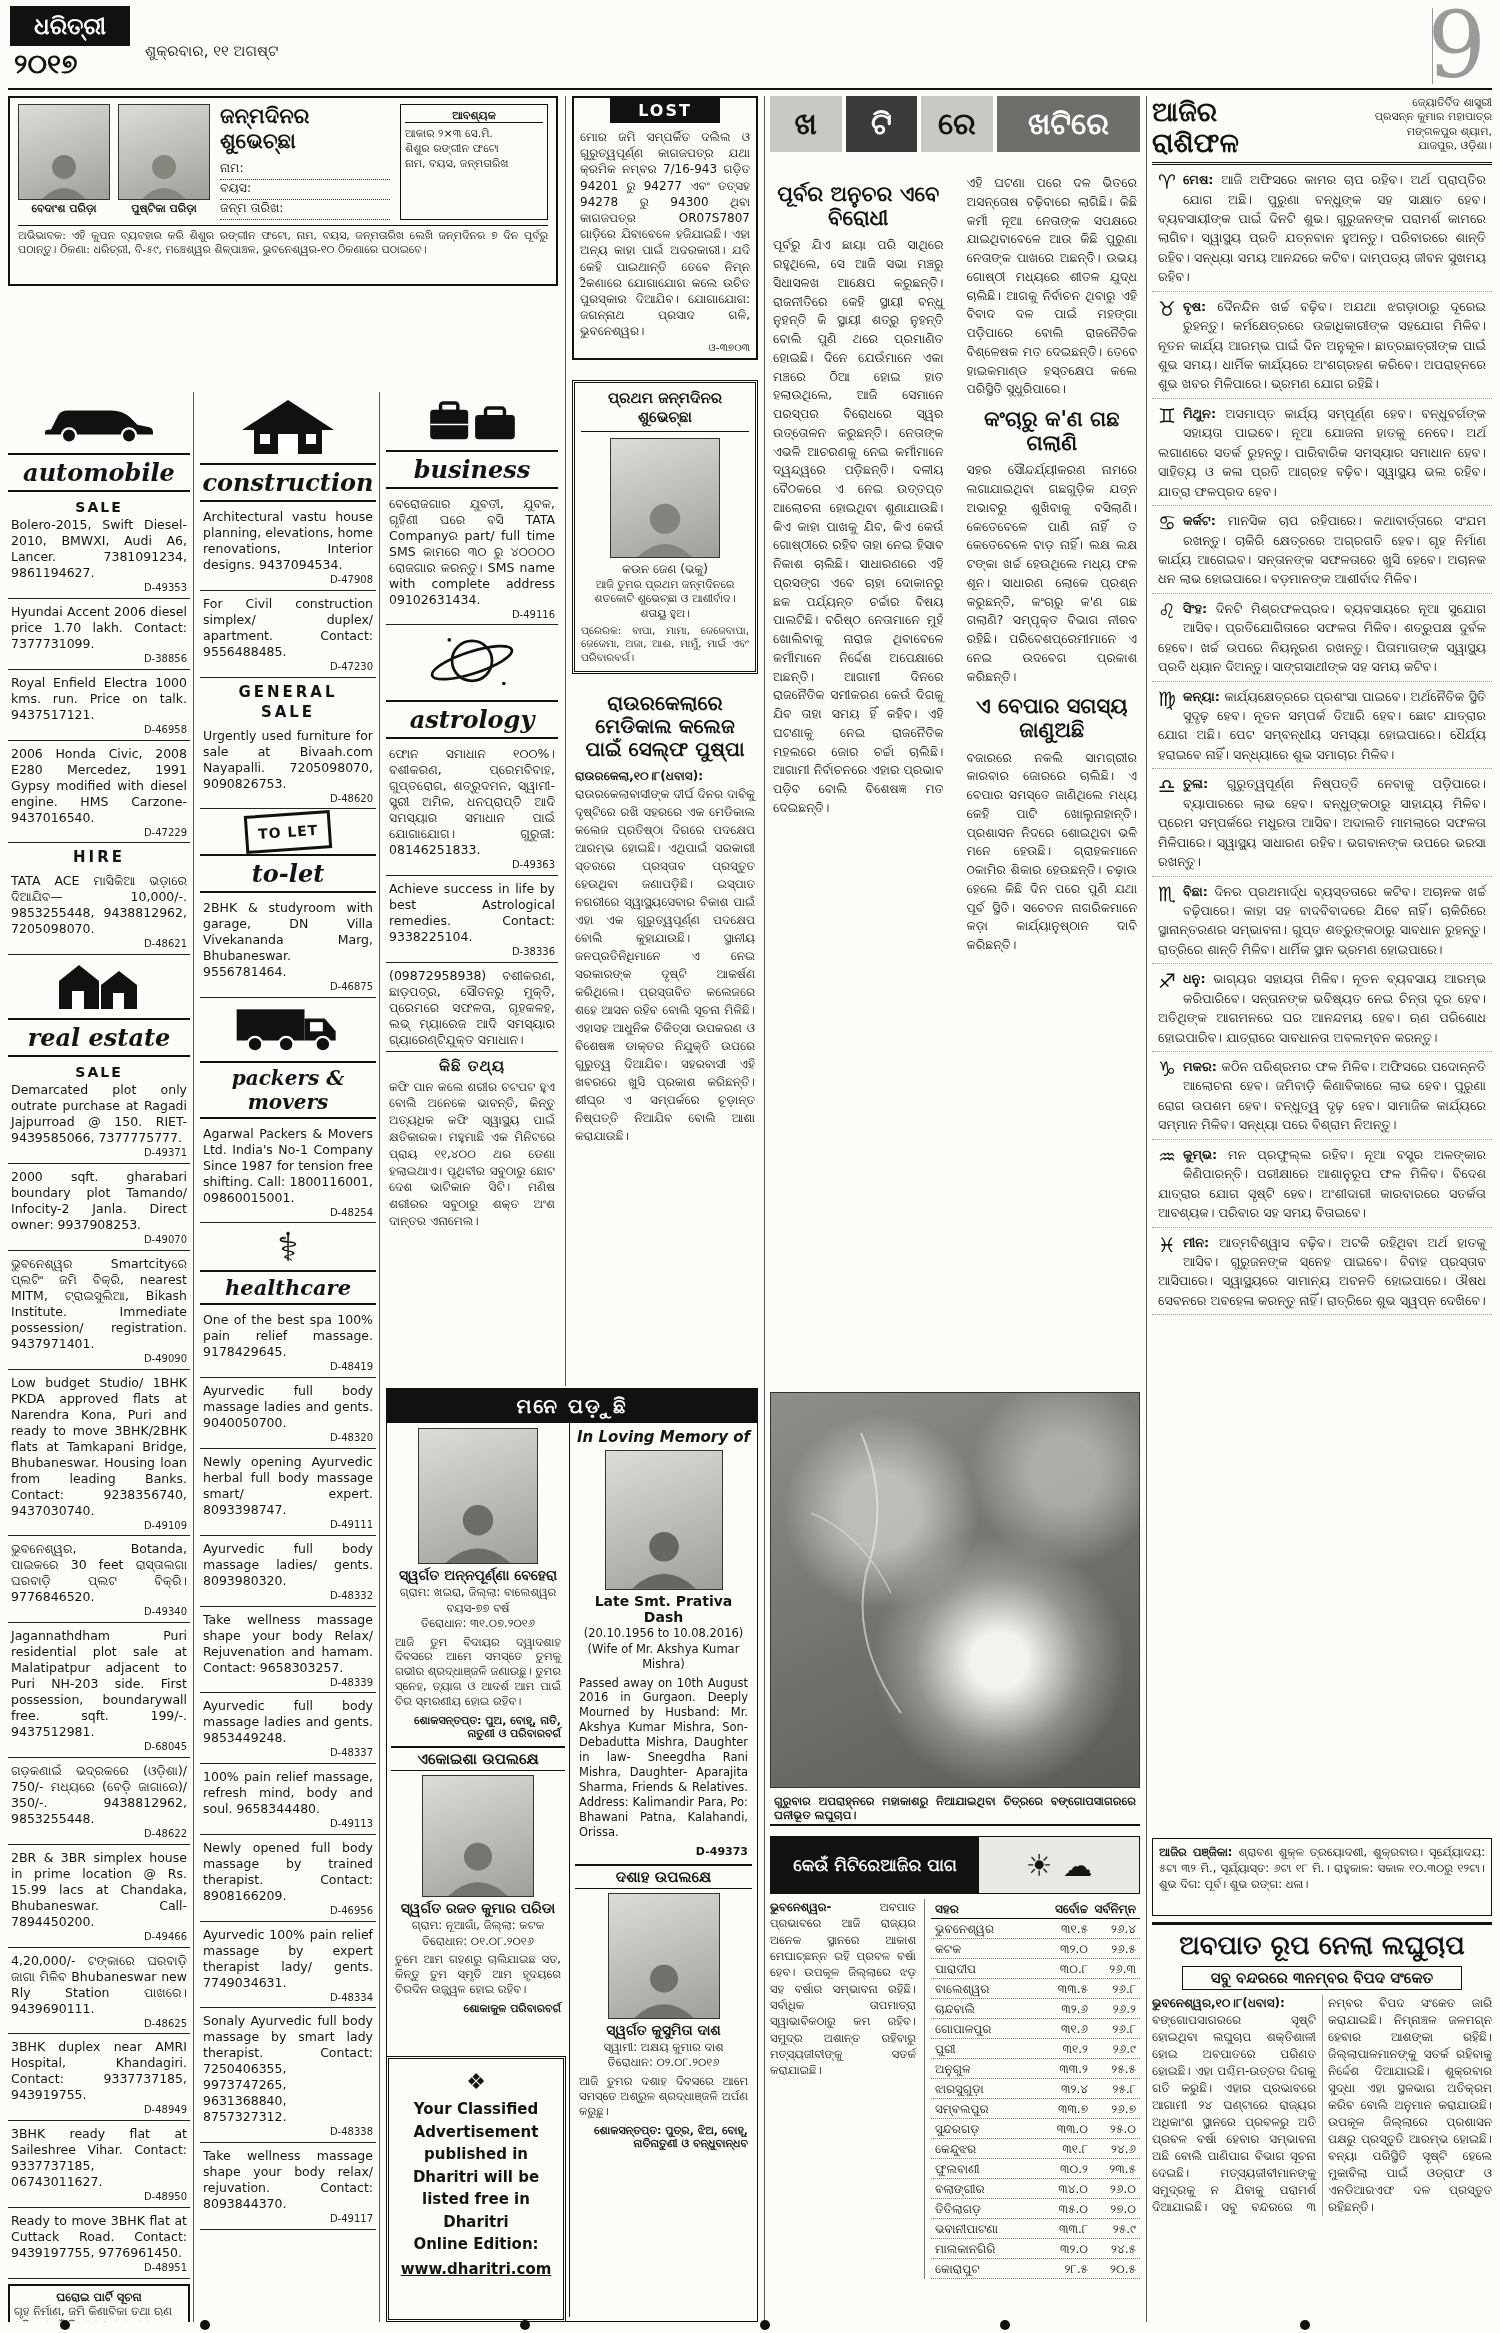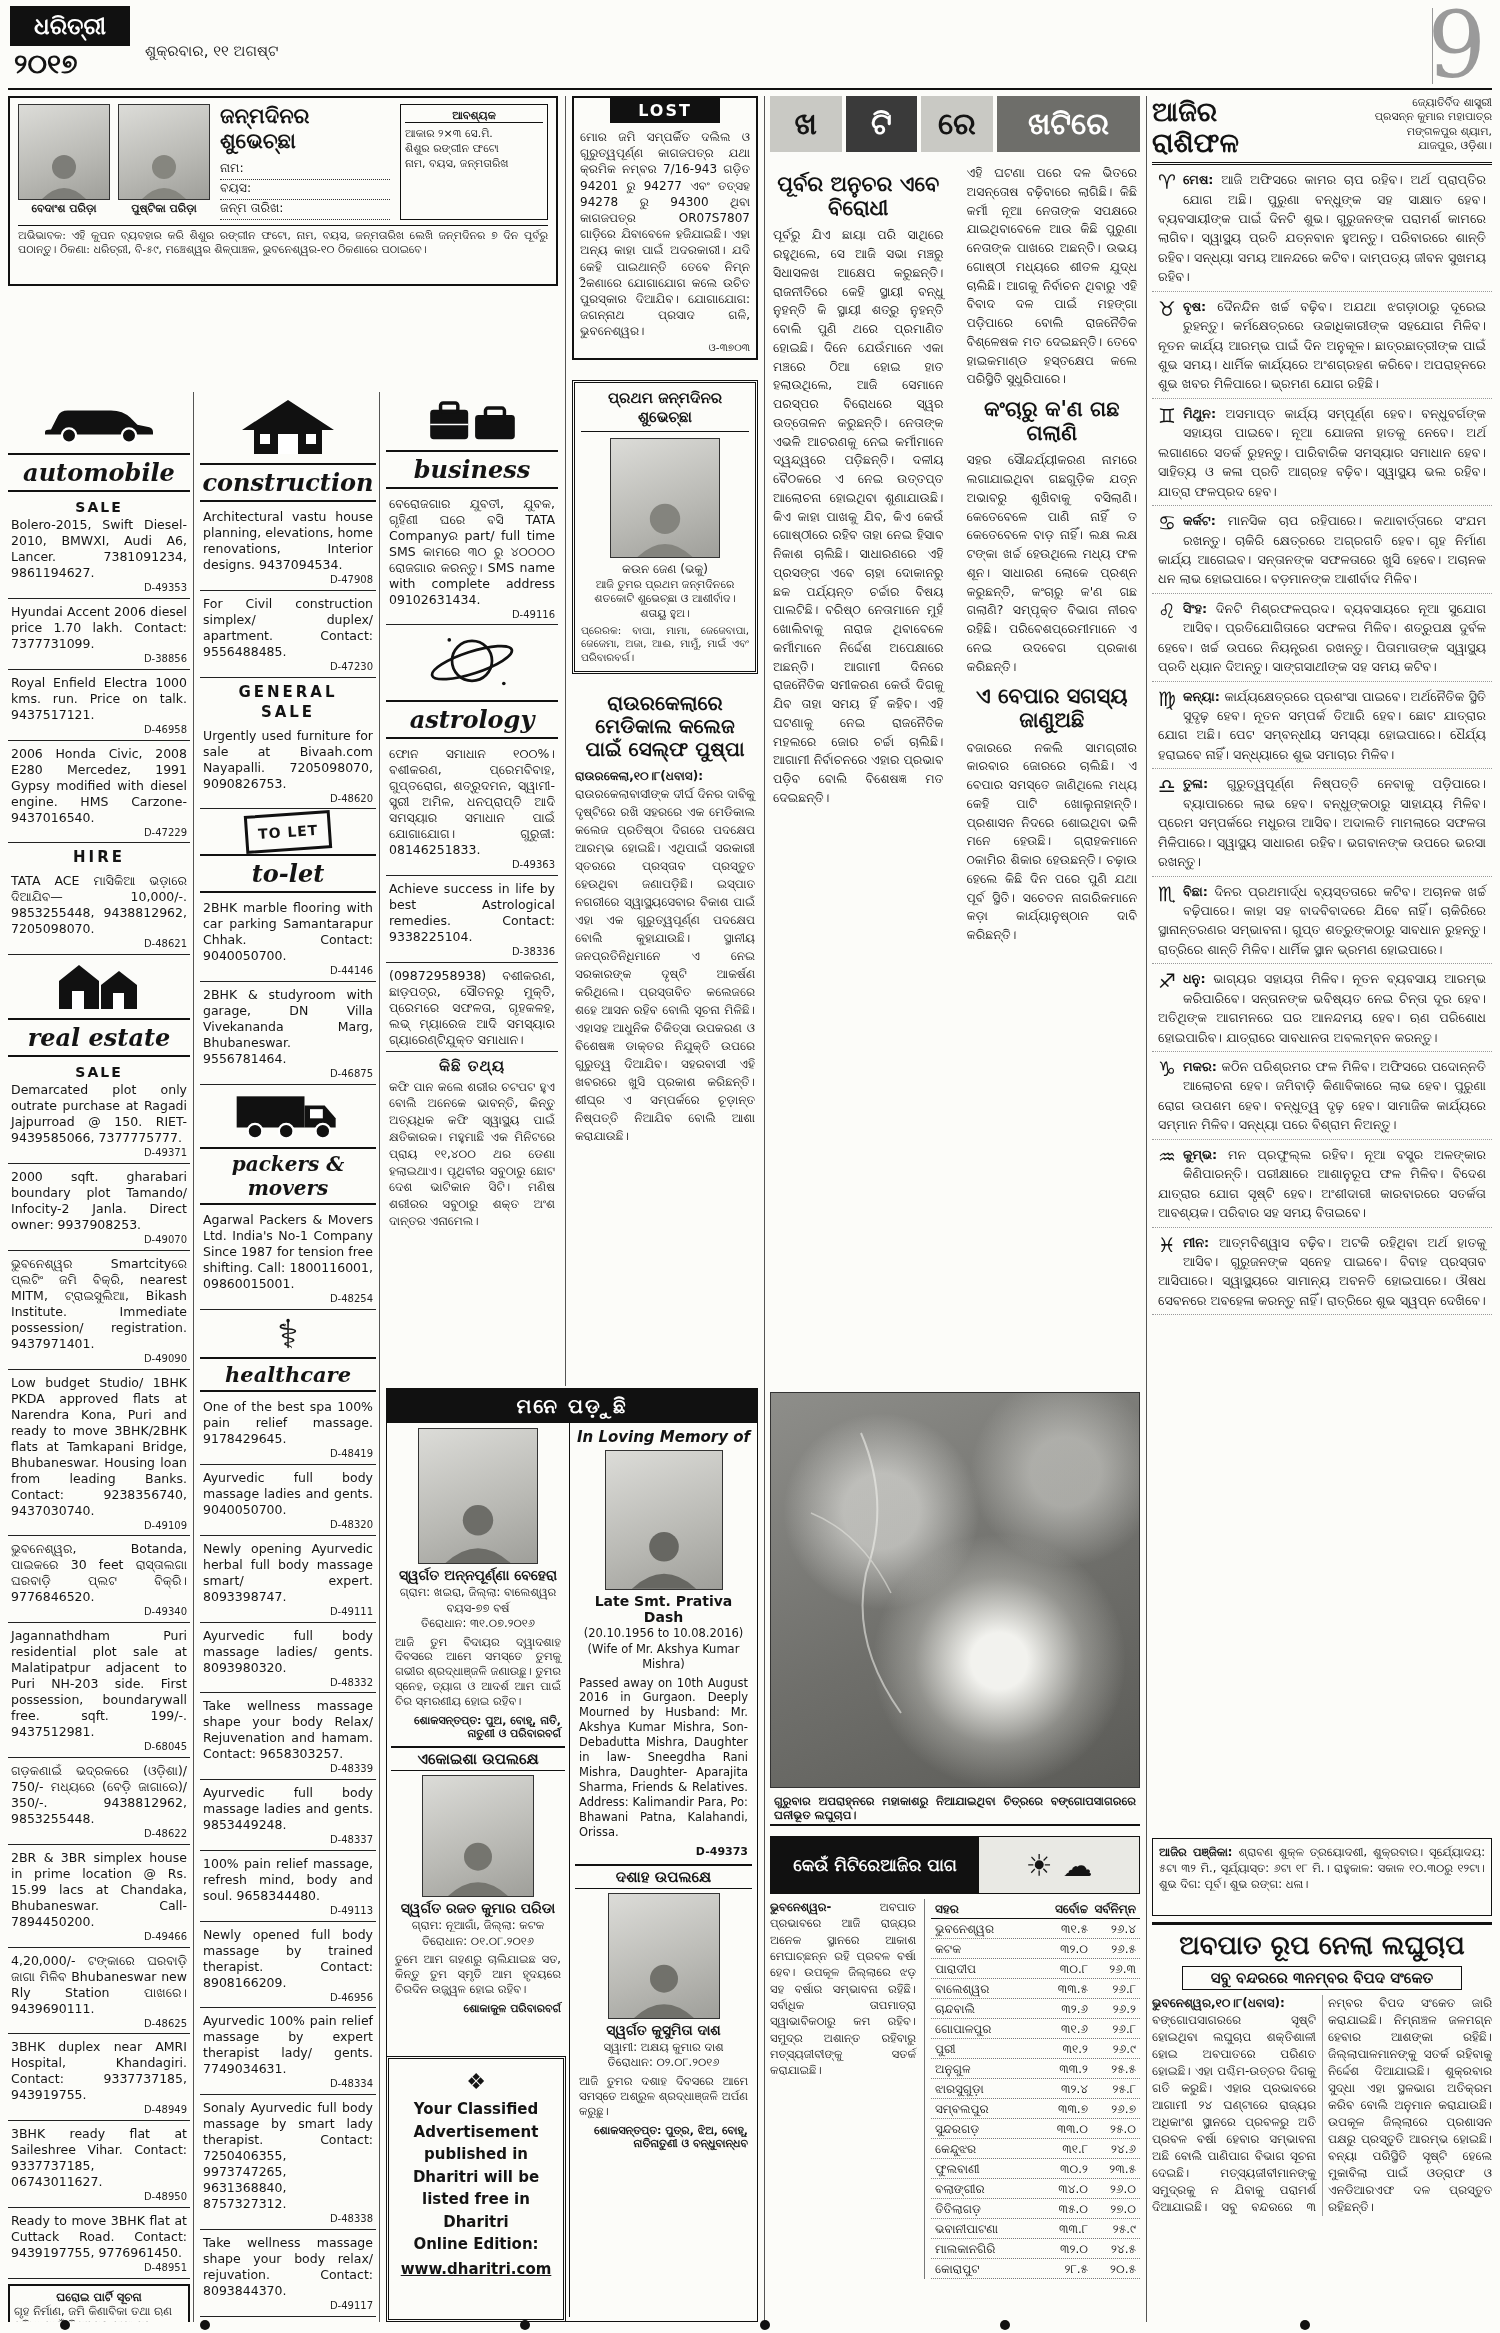--- a/index.html
+++ b/index.html
@@ -179,21 +179,20 @@
     <div>
 
     <div class="ad"><span>Urgently used furniture for sale at Bivaah.com Nayapalli. 7205098070, 9090826753.</span><span class="id">D-48620</span></div>
       </div>
     <div class="icon-wrap">
       <div style="display:inline-block;border:3px solid #111;padding:8px 10px;font-weight:bold;font-size:14px;letter-spacing:1px;transform:rotate(-4deg)">TO LET</div>
     </div>
     <div class="script">to-let</div>
     <div>
 
-    <div class="ad"><span>2BHK marble flooring with car parking Samantarapur Chhak. Contact: 9040050700.</span><span class="id">D-44146</span></div>
         <div class="ad"><span>2BHK &amp; studyroom with garage, DN Villa Vivekananda Marg, Bhubaneswar. 9556781464.</span><span class="id">D-46875</span></div>
       </div>
     <div class="icon-wrap">
       <svg viewBox="0 0 120 56" width="110">
           <rect x="4" y="8" width="74" height="34" fill="#111"></rect>
           <path d="M78 18 L100 18 L112 32 L112 42 L78 42 Z" fill="#111"></path>
           <rect x="84" y="22" width="14" height="10" fill="#fff"></rect>
           <circle cx="24" cy="46" r="8" fill="#111" stroke="#fff" stroke-width="2.5"></circle>
           <circle cx="58" cy="46" r="8" fill="#111" stroke="#fff" stroke-width="2.5"></circle>
           <circle cx="98" cy="46" r="8" fill="#111" stroke="#fff" stroke-width="2.5"></circle>
@@ -282,21 +281,21 @@
     </div>
   </div>
 
   <div class="abs" style="left:770px;top:96px;width:370px;height:1290px;overflow:hidden">
     <div style="display:flex;gap:4px;align-items:stretch;height:56px">
       <div style="flex:1;background:#c9c9c4;display:flex;align-items:center;justify-content:center;font-size:30px;font-weight:bold">ଖ</div>
       <div style="flex:1;background:#3a3a3a;color:#fff;display:flex;align-items:center;justify-content:center;font-size:30px;font-weight:bold">ଟି</div>
       <div style="flex:1;background:#c9c9c4;display:flex;align-items:center;justify-content:center;font-size:30px;font-weight:bold">ରେ</div>
       <div style="flex:2;background:#6e6e6a;color:#fff;display:flex;align-items:center;justify-content:center;font-size:30px;font-weight:bold">ଖଟିରେ</div>
     </div>
-    <div style="display:flex;gap:17px;margin-top:12px">
+    <div style="display:flex;gap:17px;margin-top:22px">
       <div style="width:178px">
         <div class="kh-head">ପୂର୍ବର ଅନୁଚର ଏବେ ବିରୋଧୀ</div>
         <p class="kh-body">ପୂର୍ବରୁ ଯିଏ ଛାୟା ପରି ସାଥିରେ ରହୁଥିଲେ, ସେ ଆଜି ସଭା ମଞ୍ଚରୁ ସିଧାସଳଖ ଆକ୍ଷେପ କରୁଛନ୍ତି। ରାଜନୀତିରେ କେହି ସ୍ଥାୟୀ ବନ୍ଧୁ ନୁହନ୍ତି କି ସ୍ଥାୟୀ ଶତ୍ରୁ ନୁହନ୍ତି ବୋଲି ପୁଣି ଥରେ ପ୍ରମାଣିତ ହୋଇଛି। ଦିନେ ଯେଉଁମାନେ ଏକା ମଞ୍ଚରେ ଠିଆ ହୋଇ ହାତ ହଲାଉଥିଲେ, ଆଜି ସେମାନେ ପରସ୍ପର ବିରୋଧରେ ସ୍ୱର ଉତ୍ତୋଳନ କରୁଛନ୍ତି। ନେତାଙ୍କ ଏଭଳି ଆଚରଣକୁ ନେଇ କର୍ମୀମାନେ ଦ୍ୱନ୍ଦ୍ୱରେ ପଡ଼ିଛନ୍ତି। ଦଳୀୟ ବୈଠକରେ ଏ ନେଇ ଉତ୍ତପ୍ତ ଆଲୋଚନା ହୋଇଥିବା ଶୁଣାଯାଉଛି। କିଏ କାହା ପାଖକୁ ଯିବ, କିଏ କେଉଁ ଗୋଷ୍ଠୀରେ ରହିବ ତାହା ନେଇ ହିସାବ ନିକାଶ ଚାଲିଛି। ସାଧାରଣରେ ଏହି ପ୍ରସଙ୍ଗ ଏବେ ଚାହା ଦୋକାନରୁ ଛକ ପର୍ଯ୍ୟନ୍ତ ଚର୍ଚ୍ଚାର ବିଷୟ ପାଲଟିଛି। ବରିଷ୍ଠ ନେତାମାନେ ମୁହଁ ଖୋଲିବାକୁ ନାରାଜ ଥିବାବେଳେ କର୍ମୀମାନେ ନିର୍ଦ୍ଦେଶ ଅପେକ୍ଷାରେ ଅଛନ୍ତି। ଆଗାମୀ ଦିନରେ ରାଜନୈତିକ ସମୀକରଣ କେଉଁ ଦିଗକୁ ଯିବ ତାହା ସମୟ ହିଁ କହିବ। ଏହି ଘଟଣାକୁ ନେଇ ରାଜନୈତିକ ମହଲରେ ଜୋର ଚର୍ଚ୍ଚା ଚାଲିଛି। ଆଗାମୀ ନିର୍ବାଚନରେ ଏହାର ପ୍ରଭାବ ପଡ଼ିବ ବୋଲି ବିଶେଷଜ୍ଞ ମତ ଦେଇଛନ୍ତି।</p>
       </div>
       <div style="width:178px">
         <p class="kh-body">ଏହି ଘଟଣା ପରେ ଦଳ ଭିତରେ ଅସନ୍ତୋଷ ବଢ଼ିବାରେ ଲାଗିଛି। କିଛି କର୍ମୀ ନୂଆ ନେତାଙ୍କ ସପକ୍ଷରେ ଯାଇଥିବାବେଳେ ଆଉ କିଛି ପୁରୁଣା ନେତାଙ୍କ ପାଖରେ ଅଛନ୍ତି। ଉଭୟ ଗୋଷ୍ଠୀ ମଧ୍ୟରେ ଶୀତଳ ଯୁଦ୍ଧ ଚାଲିଛି। ଆଗକୁ ନିର୍ବାଚନ ଥିବାରୁ ଏହି ବିବାଦ ଦଳ ପାଇଁ ମହଙ୍ଗା ପଡ଼ିପାରେ ବୋଲି ରାଜନୈତିକ ବିଶ୍ଳେଷକ ମତ ଦେଇଛନ୍ତି। ତେବେ ହାଇକମାଣ୍ଡ ହସ୍ତକ୍ଷେପ କଲେ ପରିସ୍ଥିତି ସୁଧୁରିପାରେ।</p>
         <div class="kh-head">କଂଚାରୁ କ'ଣ ଗଛ ଗଲାଣି</div>
         <p class="kh-body">ସହର ସୌନ୍ଦର୍ଯ୍ୟୀକରଣ ନାମରେ ଲଗାଯାଇଥିବା ଗଛଗୁଡ଼ିକ ଯତ୍ନ ଅଭାବରୁ ଶୁଖିବାକୁ ବସିଲାଣି। କେତେବେଳେ ପାଣି ନାହିଁ ତ କେତେବେଳେ ବାଡ଼ ନାହିଁ। ଲକ୍ଷ ଲକ୍ଷ ଟଙ୍କା ଖର୍ଚ୍ଚ ହେଉଥିଲେ ମଧ୍ୟ ଫଳ ଶୂନ। ସାଧାରଣ ଲୋକେ ପ୍ରଶ୍ନ କରୁଛନ୍ତି, କଂଚାରୁ କ'ଣ ଗଛ ଗଲାଣି? ସମ୍ପୃକ୍ତ ବିଭାଗ ନୀରବ ରହିଛି। ପରିବେଶପ୍ରେମୀମାନେ ଏ ନେଇ ଉଦବେଗ ପ୍ରକାଶ କରିଛନ୍ତି।</p>
         <div class="kh-head">ଏ ବେପାର ସଗସ୍ୟ ଜାଣୁଅଛି</div>
         <p class="kh-body">ବଜାରରେ ନକଲି ସାମଗ୍ରୀର କାରବାର ଜୋରରେ ଚାଲିଛି। ଏ ବେପାର ସମସ୍ତେ ଜାଣିଥିଲେ ମଧ୍ୟ କେହି ପାଟି ଖୋଲୁନାହାନ୍ତି। ପ୍ରଶାସନ ନିଦରେ ଶୋଇଥିବା ଭଳି ମନେ ହେଉଛି। ଗ୍ରାହକମାନେ ଠକାମିର ଶିକାର ହେଉଛନ୍ତି। ଚଢ଼ାଉ ହେଲେ କିଛି ଦିନ ପରେ ପୁଣି ଯଥା ପୂର୍ବ ସ୍ଥିତି। ସଚେତନ ନାଗରିକମାନେ କଡ଼ା କାର୍ଯ୍ୟାନୁଷ୍ଠାନ ଦାବି କରିଛନ୍ତି।</p>

